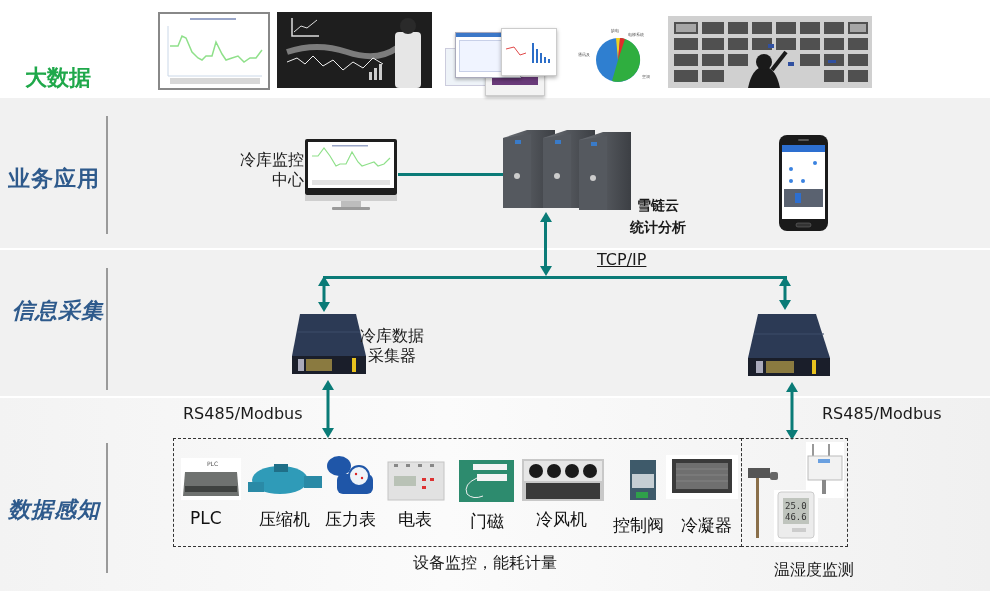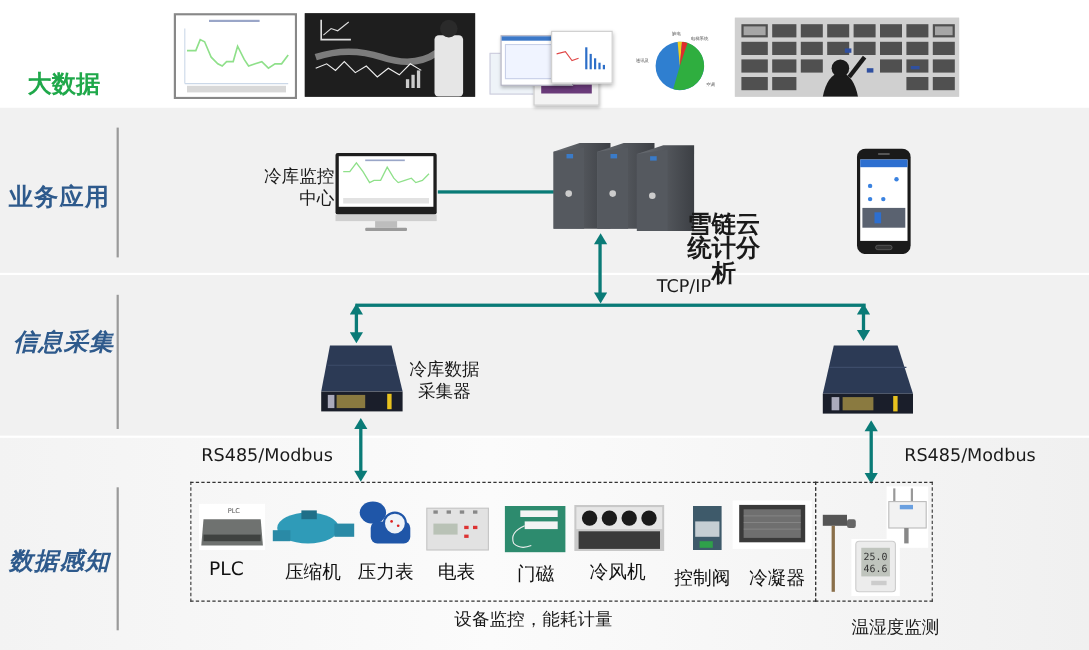--- a/index.html
+++ b/index.html
@@ -7,21 +7,21 @@
   .abs { position:absolute; }
   .band { position:absolute; left:0; width:990px; }
   .band-top { top:0; height:96px; background:#ffffff; }
   .band-app { top:98px; height:150px; background:#f1f1f1; }
   .band-collect { top:250px; height:146px; background:#f1f1f1; }
   .band-sense { top:398px; height:193px; background:linear-gradient(90deg,#f3f3f3 0%,#fbfbfb 45%,#f0f0f0 100%); }
   .vsep { position:absolute; left:106px; width:2px; background:#9a9a9a; }
   .section-label { position:absolute; font-weight:bold; font-size:22px; color:#2e5a8c; letter-spacing:1px; }
   .green-title { position:absolute; font-weight:bold; font-size:22px; color:#1fa84a; text-align:center; line-height:30px; }
   .caption { position:absolute; font-size:16px; color:#1a1a1a; text-align:center; line-height:20px; }
-  .caption-bold { font-weight:bold; font-size:22px; }
+  .caption-bold { font-weight:bold; font-size:14px; }
   .proto { position:absolute; font-size:16px; color:#1a1a1a; }
   .teal { background:#0a7b77; }
   .dashbox { position:absolute; border:1px dashed #333; }
   .thumb { position:absolute; border:1px solid #bbb; background:#fff; overflow:hidden; }
   .dev-label { position:absolute; font-size:17px; color:#111; white-space:nowrap; }
 </style>
 </head>
 <body>
 
 <div class="band band-top"></div>
@@ -225,21 +225,21 @@
     <rect x="19" y="4" width="11" height="2" rx="1" fill="#555"></rect>
   </svg>
 </div>
 
 <div class="abs teal" style="left:544px;top:218px;width:3px;height:52px;"></div>
 <svg class="abs" style="left:538px;top:210px;" width="16" height="70">
   <polygon points="8,2 2,12 14,12" fill="#0a7b77"></polygon>
   <polygon points="8,66 2,56 14,56" fill="#0a7b77"></polygon>
 </svg>
 <div class="abs teal" style="left:323px;top:276px;width:464px;height:3px;"></div>
-<div class="proto" style="left:597px;top:250px;">TCP/IP</div>
+<div class="proto" style="left:597px;top:250px;text-decoration:underline;">TCP/IP</div>
 
 <svg class="abs" style="left:316px;top:276px;" width="16" height="36">
   <rect x="6.5" y="4" width="3" height="28" fill="#0a7b77"></rect>
   <polygon points="8,0 2,10 14,10" fill="#0a7b77"></polygon>
   <polygon points="8,36 2,26 14,26" fill="#0a7b77"></polygon>
 </svg>
 <svg class="abs" style="left:777px;top:276px;" width="16" height="34">
   <rect x="6.5" y="4" width="3" height="26" fill="#0a7b77"></rect>
   <polygon points="8,0 2,10 14,10" fill="#0a7b77"></polygon>
   <polygon points="8,34 2,24 14,24" fill="#0a7b77"></polygon>
@@ -248,21 +248,21 @@
 <div class="abs" style="left:290px;top:312px;width:78px;height:64px;">
   <svg width="78" height="64">
     <polygon points="10,2 66,2 76,44 2,44" fill="#2c3a55"></polygon>
     <line x1="8" y1="20" x2="70" y2="20" stroke="#3d4c6a" stroke-width="1"></line>
     <rect x="2" y="44" width="74" height="18" fill="#1a1e2a"></rect>
     <rect x="16" y="47" width="26" height="12" fill="#8a7a40"></rect>
     <rect x="8" y="47" width="6" height="12" fill="#aab"></rect>
     <rect x="62" y="46" width="4" height="14" fill="#e8c21e"></rect>
   </svg>
 </div>
-<div class="caption" style="left:366px;top:326px;width:76px;">
+<div class="caption" style="left:354px;top:326px;width:76px;">
   <div>冷库数据</div>
   <div>采集器</div>
 </div>
 <div class="abs" style="left:746px;top:312px;width:86px;height:66px;">
   <svg width="86" height="66">
     <polygon points="12,2 70,2 84,46 2,46" fill="#2c3a55"></polygon>
     <line x1="8" y1="22" x2="78" y2="22" stroke="#3d4c6a" stroke-width="1"></line>
     <rect x="2" y="46" width="82" height="18" fill="#1a1e2a"></rect>
     <rect x="20" y="49" width="28" height="12" fill="#8a7a40"></rect>
     <rect x="10" y="49" width="7" height="12" fill="#aab"></rect>

